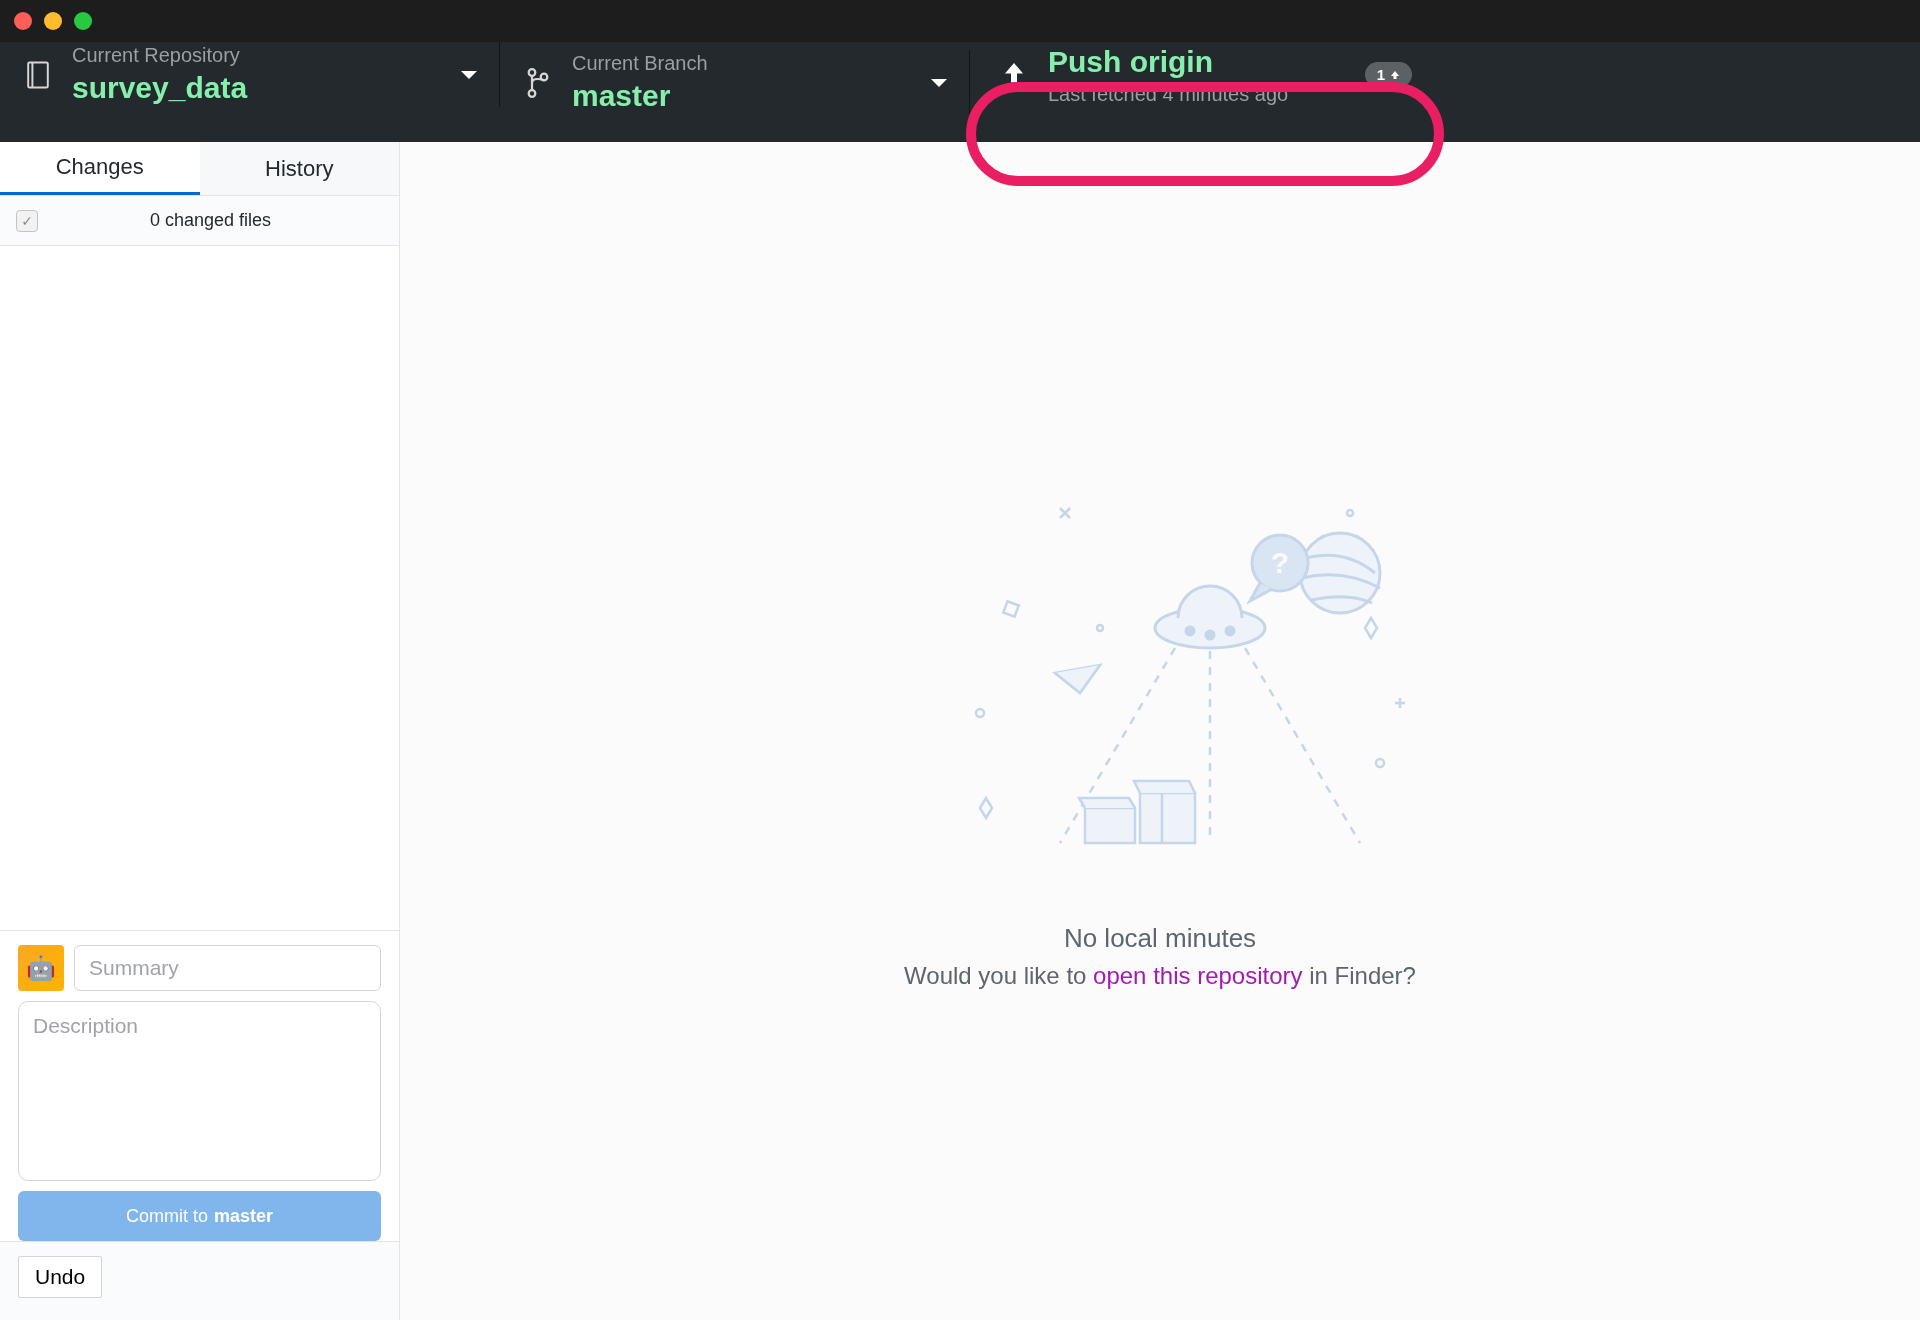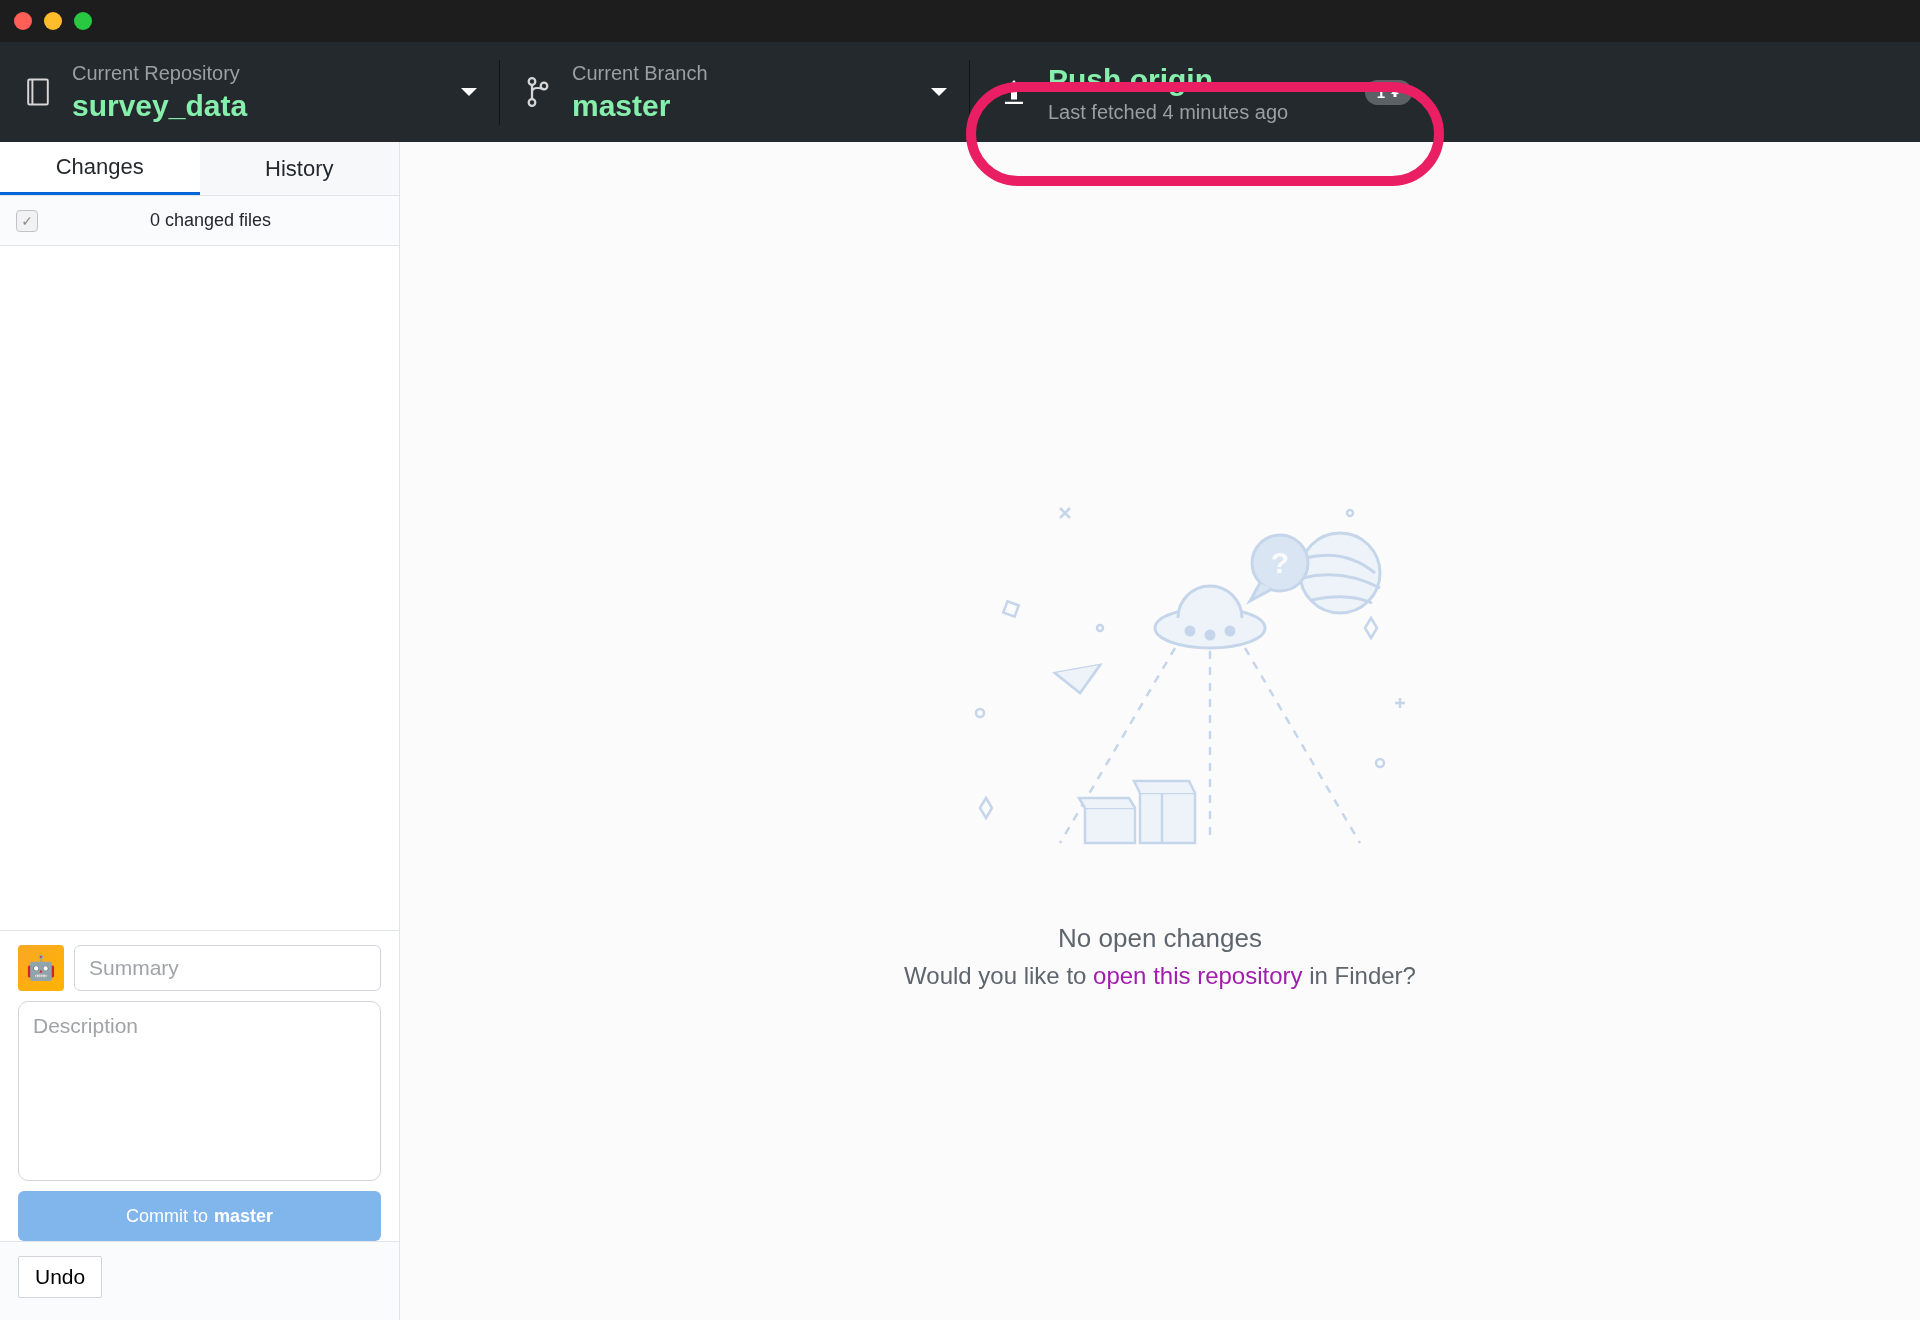--- a/index.html
+++ b/index.html
@@ -31,34 +31,34 @@
       height: 18px;
       border-radius: 50%;
     }
     .tl-red { background: #ff5f57; }
     .tl-yellow { background: #ffbd2e; }
     .tl-green { background: #28c940; }
     .toolbar {
       height: 100px;
       background: #24292e;
       display: flex;
-      align-items: center;
+      align-items: flex-start;
       color: #fff;
       position: relative;
     }
     .toolbar-section {
       display: flex;
       align-items: center;
       padding: 0 22px;
       border-right: 1px solid #141414;
       cursor: pointer;
       position: relative;
     }
     .toolbar-section.repo { width: 500px; }
-    .toolbar-section.branch { width: 470px; }
+    .toolbar-section.branch { width: 470px; margin-top: 8px; }
     .toolbar-section.push { width: 470px; border-right: none; padding: 0 28px; }
     .toolbar-icon {
       width: 32px;
       display: flex;
       justify-content: center;
       align-items: center;
       margin-right: 18px;
       color: #dcdcdc;
     }
     .toolbar-text { flex: 1; display: flex; flex-direction: column; }
@@ -414,20 +414,20 @@
 
           <g stroke="#c5d5ea" stroke-width="2.5" fill="#eef3fa">
             <path d="M175 335 l50 0 l0 35 l-50 0 z"></path>
             <path d="M175 335 l-6 -10 l50 0 l6 10"></path>
             <path d="M230 320 l55 0 l0 50 l-55 0 z"></path>
             <path d="M230 320 l-6 -12 l55 0 l6 12"></path>
             <line x1="252" y1="320" x2="252" y2="370"></line>
           </g>
         </svg>
       </div>
-      <div class="empty-title">No open changes</div>
+      <div class="empty-title">No local minutes</div>
       <div class="empty-subtitle">
         <span>Would you like to </span><a href="#">open this repository</a><span> in Finder?</span>
       </div>
     </div>
 
   </div>
 </div>
 
 </body></html>

